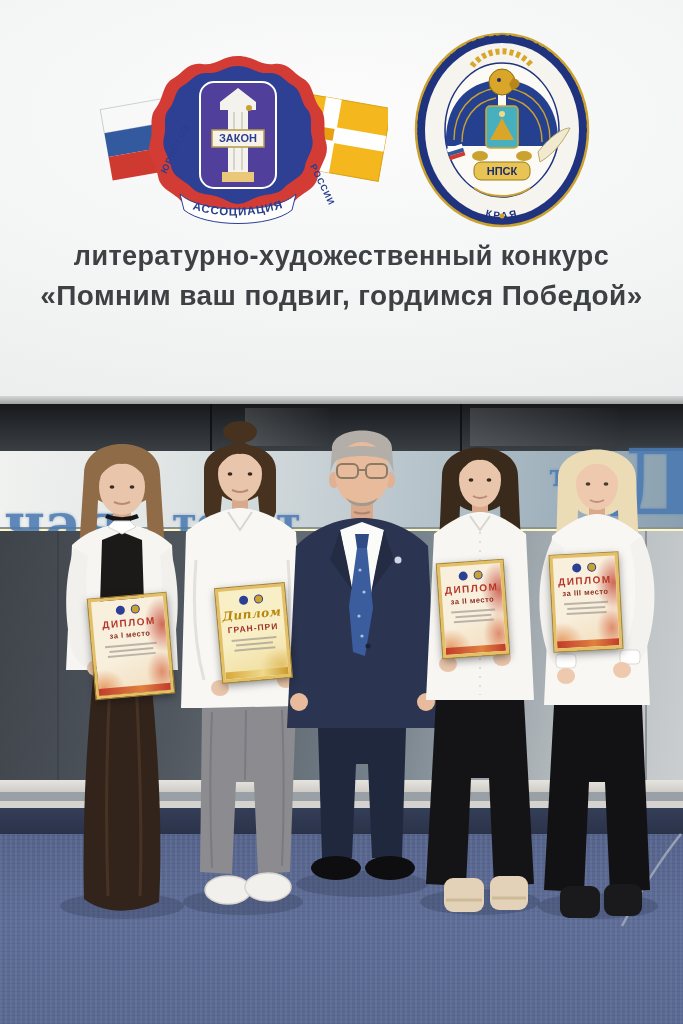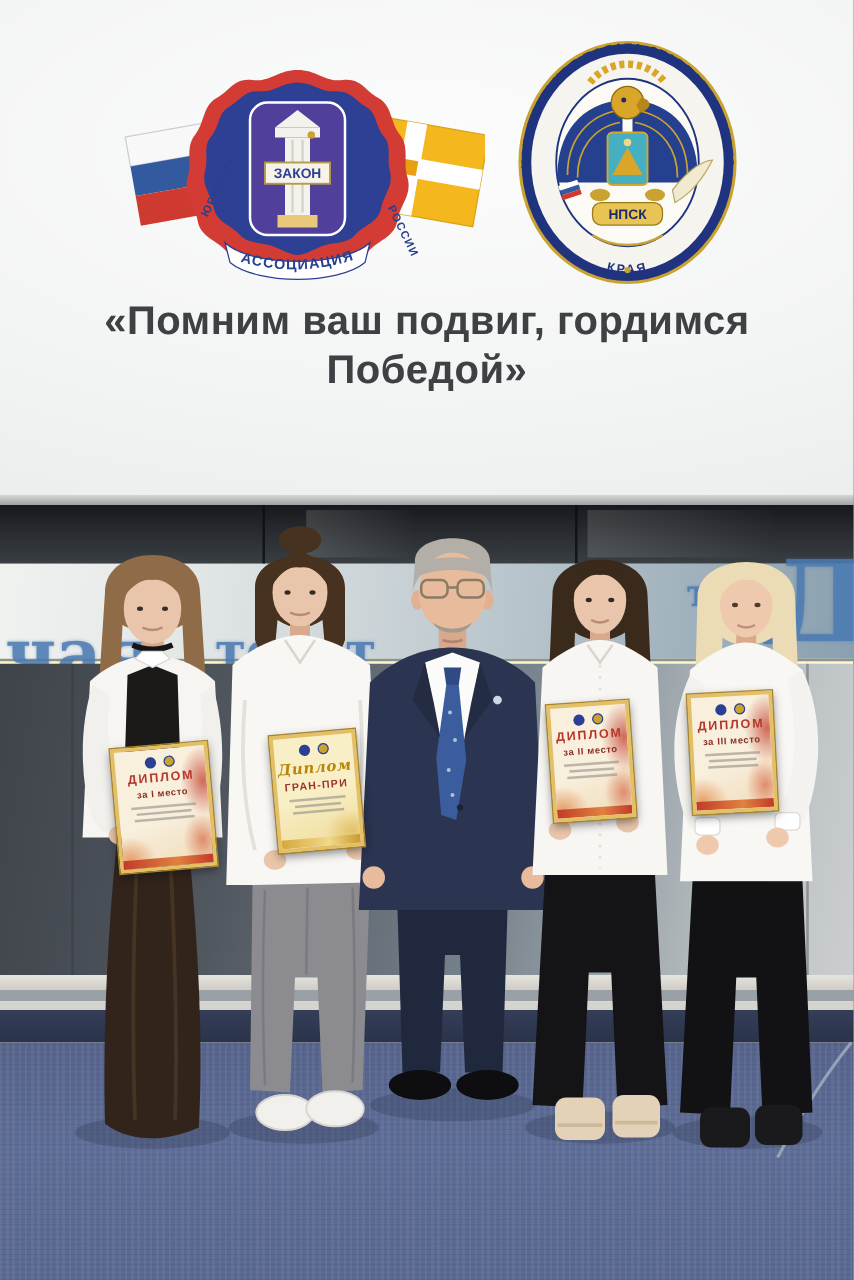--- a/index.html
+++ b/index.html
@@ -8,21 +8,21 @@
   .photo *{box-sizing:border-box;}
   .abs{position:absolute;}
 
   
   .screen{left:0;top:0;width:683px;height:396px;
     background:
       radial-gradient(120% 90% at 50% 30%, #fbfcfb 0%, #f3f5f4 55%, #e9ecec 100%);
   }
   .screen-title{left:0;top:237px;width:683px;text-align:center;
     color:#3e4143;font-weight:bold;font-size:27px;line-height:39px;letter-spacing:.4px;}
-  .screen-title .t3{font-size:32px;}
+  .screen-title .t3{font-size:28px;}
   .screen-frame{left:0;top:396px;width:683px;height:8px;
     background:linear-gradient(180deg,#d4d7d6,#9fa3a2);}
 
   
   .glass{left:0;top:404px;width:683px;height:47px;
     background:linear-gradient(180deg,#17191c,#2b2f33 55%,#3a3f43);}
   .glass .seam{top:0;width:2px;height:100%;background:#0b0d0f;opacity:.8;}
   .glass .refl{top:4px;height:38px;background:linear-gradient(100deg,rgba(255,255,255,.14),rgba(255,255,255,0));}
 
   
@@ -165,20 +165,21 @@
           <rect x="36" y="124" width="16" height="4" fill="#cf3a30"></rect>
         </g>
         <rect x="62" y="132" width="56" height="18" rx="7" fill="#e8c454" stroke="#9a7a16" stroke-width="1"></rect>
         <text x="90" y="145" text-anchor="middle" font-size="11" font-weight="bold" fill="#1d2b6b" font-family="Liberation Sans, sans-serif">НПСК</text>
         <path d="M62,158 A40,28 0 0 0 118,158" fill="none" stroke="#caa22f" stroke-width="2"></path>
         <circle cx="90" cy="186" r="2.5" fill="#caa22f"></circle>
       </g>
     </svg>
 
     <div class="abs screen-title">
+      <div class="t2">литературно-художественный конкурс</div>
       <div class="t3">«Помним ваш подвиг, гордимся Победой»</div>
     </div>
   </div>
 
   <div class="abs screen-frame"></div>
 
   <div class="abs glass">
     <div class="abs seam" style="left:210px"></div>
     <div class="abs seam" style="left:460px"></div>
     <div class="abs refl" style="left:470px;width:150px"></div>

